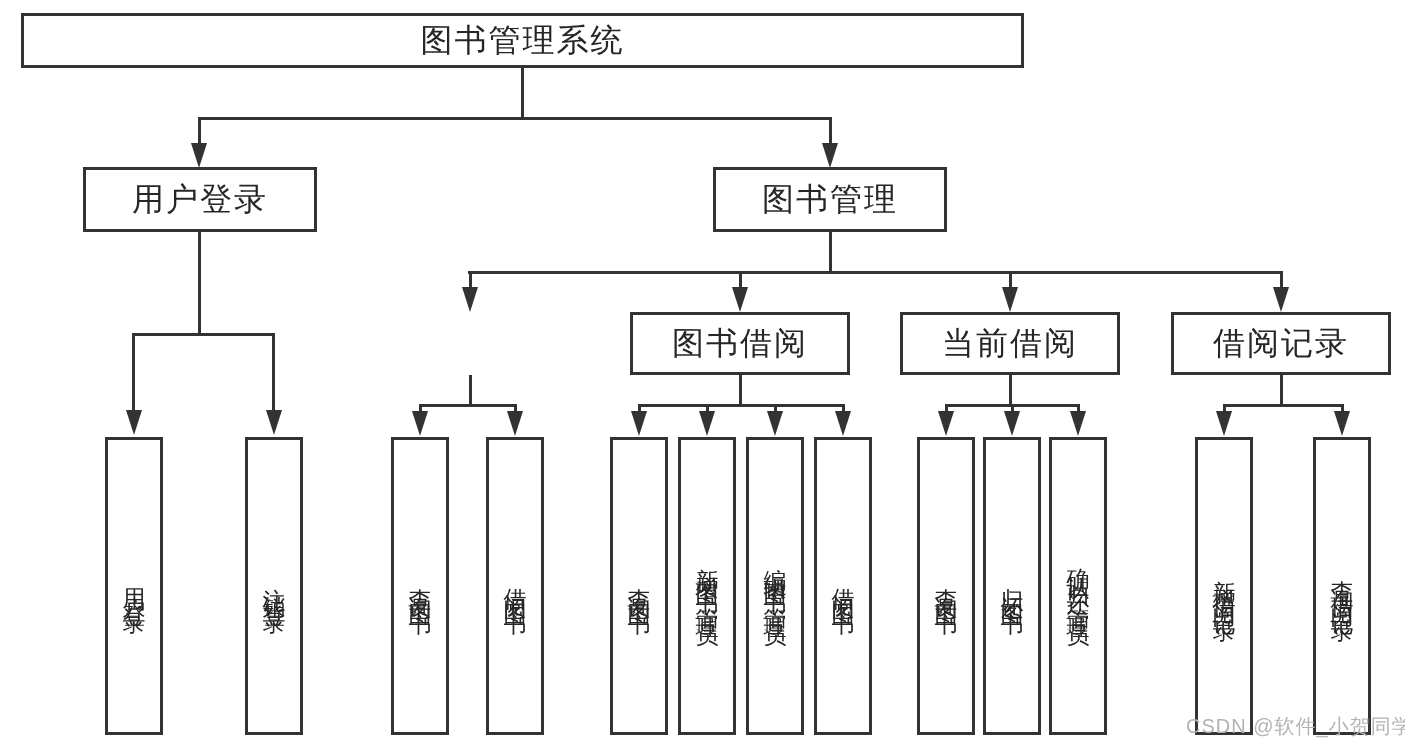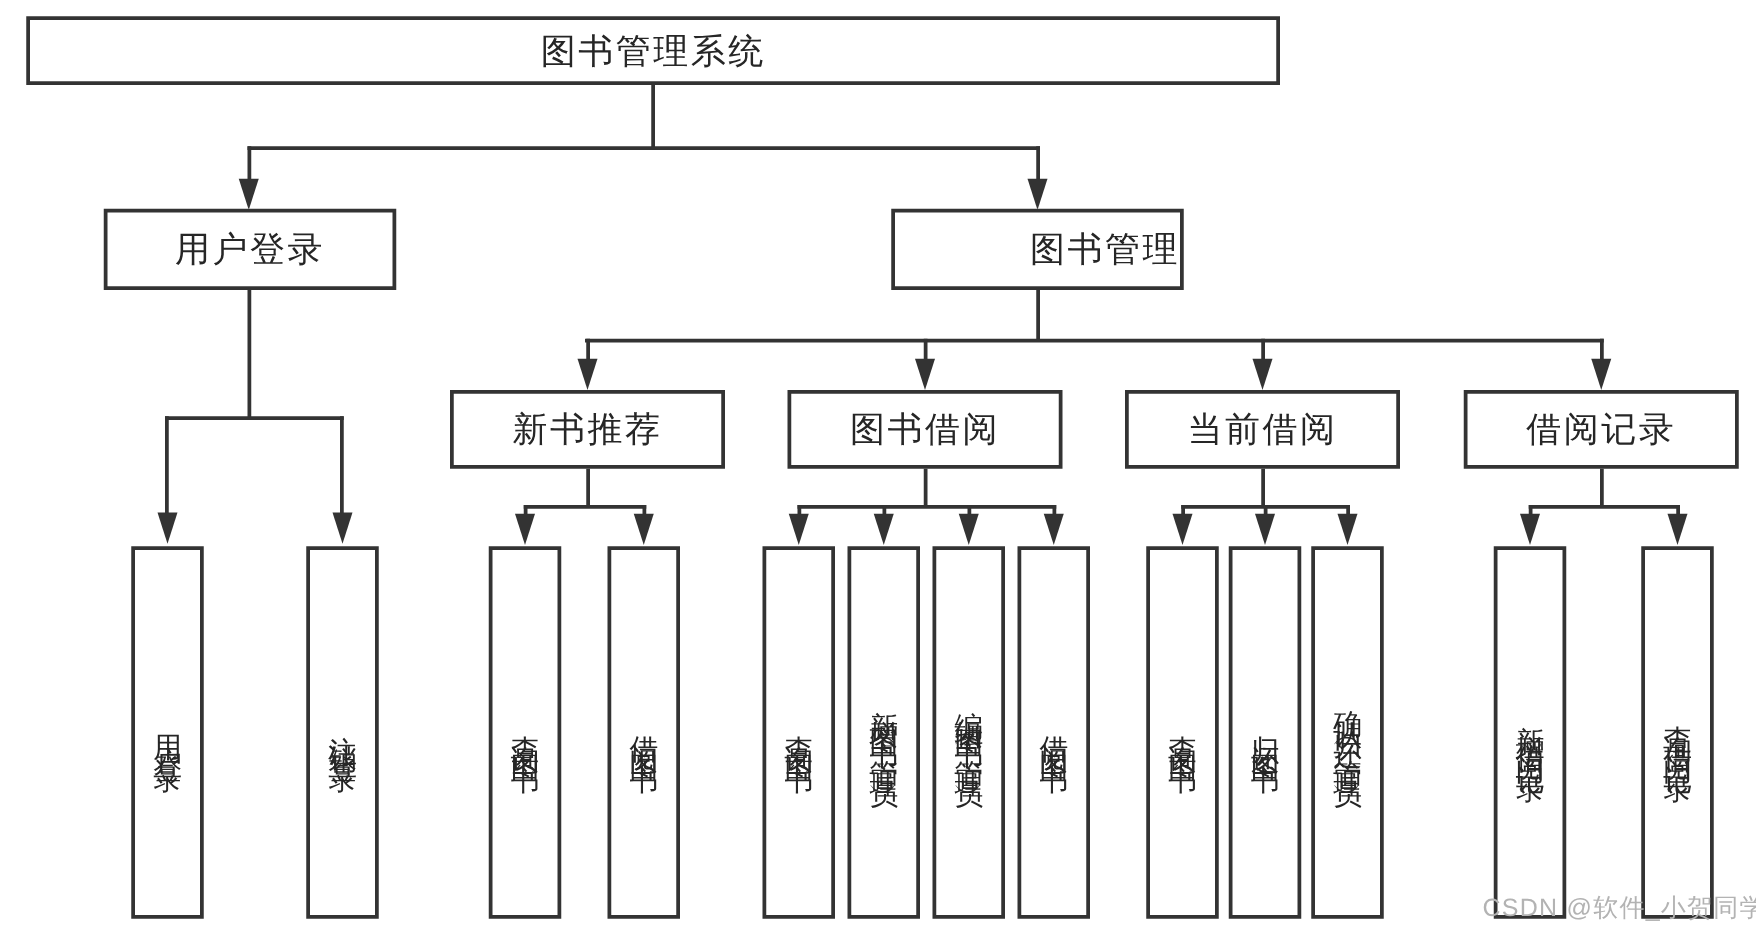--- a/index.html
+++ b/index.html
@@ -1,20 +1,20 @@
 <!DOCTYPE html>
 <html><head>
 <meta charset="utf-8">
 <style>
   html,body{margin:0;padding:0;background:#ffffff;}
   .canvas{position:relative;width:1405px;height:747px;background:#ffffff;overflow:hidden;
           font-family:"Liberation Sans",sans-serif;color:#262626;}
   .box{position:absolute;box-sizing:border-box;border:3px solid #333333;background:#ffffff;
        display:flex;align-items:center;justify-content:center;}
-  .hbox{font-size:28px;letter-spacing:2px;}
+  .hbox{font-size:32px;letter-spacing:2px;}
   .lv1{left:21px;top:13px;width:1003px;height:55px;}
   .lv2{top:167px;width:234px;height:65px;}
   .lv3{top:312px;width:220px;height:63px;}
   .vbox{position:absolute;box-sizing:border-box;border:3px solid #333333;background:#ffffff;
         top:437px;width:58px;height:298px;display:flex;align-items:center;justify-content:center;}
   .vtext{writing-mode:vertical-rl;text-orientation:mixed;font-size:23px;letter-spacing:8px;
          line-height:1;white-space:nowrap;}
   .ln{position:absolute;background:#333333;}
   .tri{position:absolute;width:0;height:0;border-left:8px solid transparent;
        border-right:8px solid transparent;border-top:25px solid #333333;}
@@ -33,21 +33,21 @@
   <div class="ln" style="left:521px;top:66px;width:3px;height:53px;"></div>
   <div class="ln" style="left:198px;top:117px;width:634px;height:3px;"></div>
   <div class="ln" style="left:198px;top:117px;width:3px;height:29px;"></div>
   <div class="tri" style="left:191px;top:143px;"></div>
   <div class="ln" style="left:829px;top:117px;width:3px;height:29px;"></div>
   <div class="tri" style="left:822px;top:143px;"></div>
 
   <div class="box hbox lv2" style="left:83px;">
     <span>用户登录</span>
   </div>
-  <div class="box hbox lv2" style="left:713px;justify-content:flex-end;">
+  <div class="box hbox lv2" style="left:713px;">
     <span>图书管理</span>
   </div>
 
   <div class="ln" style="left:198px;top:232px;width:3px;height:104px;"></div>
   <div class="ln" style="left:132px;top:333px;width:143px;height:3px;"></div>
   <div class="ln" style="left:132px;top:333px;width:3px;height:79px;"></div>
   <div class="tri" style="left:126px;top:410px;"></div>
   <div class="ln" style="left:272px;top:333px;width:3px;height:79px;"></div>
   <div class="tri" style="left:266px;top:410px;"></div>
 
@@ -55,23 +55,20 @@
   <div class="ln" style="left:468px;top:271px;width:815px;height:3px;"></div>
   <div class="ln" style="left:469px;top:271px;width:3px;height:19px;"></div>
   <div class="tri" style="left:462px;top:287px;"></div>
   <div class="ln" style="left:739px;top:271px;width:3px;height:19px;"></div>
   <div class="tri" style="left:732px;top:287px;"></div>
   <div class="ln" style="left:1009px;top:271px;width:3px;height:19px;"></div>
   <div class="tri" style="left:1002px;top:287px;"></div>
   <div class="ln" style="left:1280px;top:271px;width:3px;height:19px;"></div>
   <div class="tri" style="left:1273px;top:287px;"></div>
 
-  <div class="box hbox lv3" style="left:360px;">
-    <span>新书推荐</span>
-  </div>
   <div class="box hbox lv3" style="left:900px;">
     <span>当前借阅</span>
   </div>
   <div class="box hbox lv3" style="left:630px;">
     <span>图书借阅</span>
   </div>
   <div class="box hbox lv3" style="left:1171px;">
     <span>借阅记录</span>
   </div>
 

